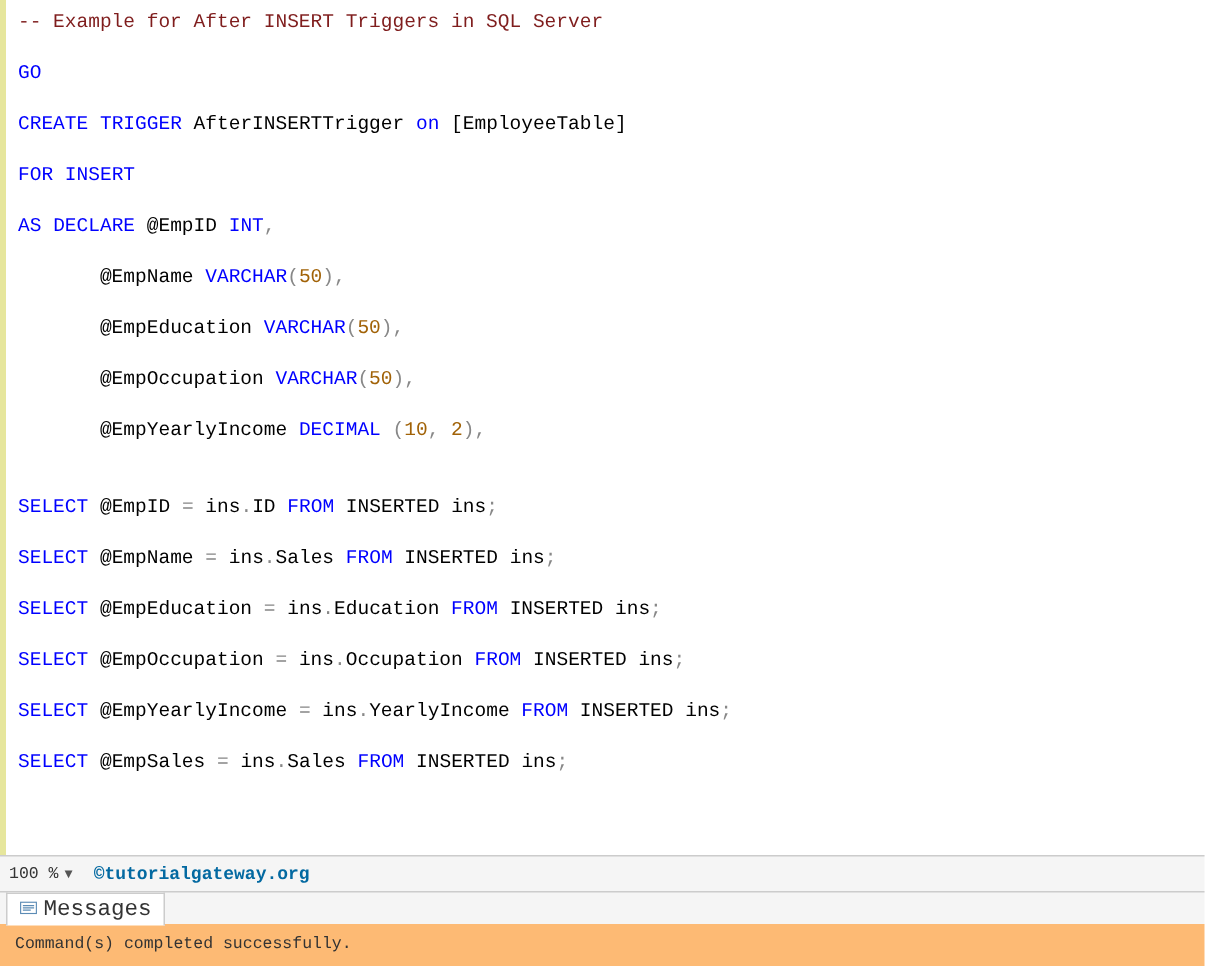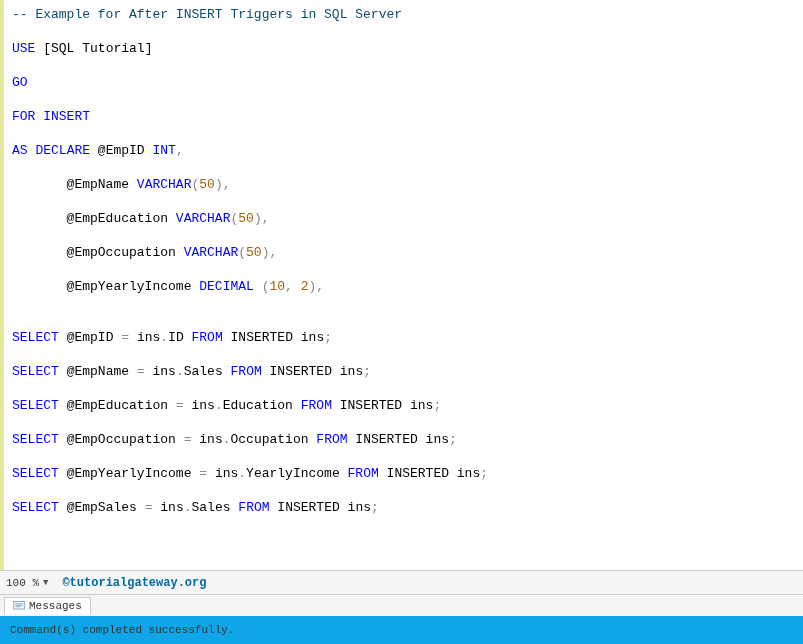--- a/index.html
+++ b/index.html
@@ -13,21 +13,21 @@
     }
     .editor-area {
       height: 570px;
       overflow: auto;
       background: #fff;
       border-left: 4px solid #e6e69c;
       padding: 6px 0 6px 8px;
       white-space: pre;
       line-height: 17px;
     }
-    .comment { color: #0c4a6e; }
+    .comment { color: #7f1d1d; }
     .keyword { color: #0000ff; }
     .identifier { color: #000; }
     .gray { color: #888; }
     .number { color: #a16207; }
     .statusbar {
       border-top: 1px solid #ccc;
       background: #f5f5f5;
       display: flex;
       align-items: center;
       height: 24px;
@@ -53,39 +53,39 @@
       padding: 0 4px;
     }
     .tab {
       background: #fff;
       border: 1px solid #ccc;
       border-bottom: none;
       padding: 2px 8px;
       display: flex;
       align-items: center;
       gap: 4px;
-      font-size: 11px;
+      font-size: 15px;
       color: #333;
     }
     .tab-icon { width: 12px; height: 12px; }
     .messages-pane {
-      background: #0ea5e9;
+      background: #fdba74;
       padding: 8px 10px;
       font-size: 11px;
       color: #333;
       height: 28px;
     }
     .line { display: block; }
   </style>
 </head>
 <body>
 
 <div class="editor-area"><span class="line"><span class="comment">-- Example for After INSERT Triggers in SQL Server</span></span>
-<span class="line"><span class="keyword">USE</span> <span class="identifier">[SQL Tutorial]</span></span>
 <span class="line"><span class="keyword">GO</span></span>
+<span class="line"><span class="keyword">CREATE</span> <span class="keyword">TRIGGER</span> <span class="identifier">AfterINSERTTrigger</span> <span class="keyword">on</span> <span class="identifier">[EmployeeTable]</span></span>
 <span class="line"><span class="keyword">FOR</span> <span class="keyword">INSERT</span></span>
 <span class="line"><span class="keyword">AS</span> <span class="keyword">DECLARE</span> <span class="identifier">@EmpID</span> <span class="keyword">INT</span><span class="gray">,</span></span>
 <span class="line">       <span class="identifier">@EmpName</span> <span class="keyword">VARCHAR</span><span class="gray">(</span><span class="number">50</span><span class="gray">),</span></span>
 <span class="line">       <span class="identifier">@EmpEducation</span> <span class="keyword">VARCHAR</span><span class="gray">(</span><span class="number">50</span><span class="gray">),</span></span>
 <span class="line">       <span class="identifier">@EmpOccupation</span> <span class="keyword">VARCHAR</span><span class="gray">(</span><span class="number">50</span><span class="gray">),</span></span>
 <span class="line">       <span class="identifier">@EmpYearlyIncome</span> <span class="keyword">DECIMAL</span> <span class="gray">(</span><span class="number">10</span><span class="gray">, </span><span class="number">2</span><span class="gray">),</span></span>
 <span class="line"></span>
 <span class="line"><span class="keyword">SELECT</span> <span class="identifier">@EmpID</span> <span class="gray">=</span> <span class="identifier">ins</span><span class="gray">.</span><span class="identifier">ID</span> <span class="keyword">FROM</span> <span class="identifier">INSERTED</span> <span class="identifier">ins</span><span class="gray">;</span></span>
 <span class="line"><span class="keyword">SELECT</span> <span class="identifier">@EmpName</span> <span class="gray">=</span> <span class="identifier">ins</span><span class="gray">.</span><span class="identifier">Sales</span> <span class="keyword">FROM</span> <span class="identifier">INSERTED</span> <span class="identifier">ins</span><span class="gray">;</span></span>
 <span class="line"><span class="keyword">SELECT</span> <span class="identifier">@EmpEducation</span> <span class="gray">=</span> <span class="identifier">ins</span><span class="gray">.</span><span class="identifier">Education</span> <span class="keyword">FROM</span> <span class="identifier">INSERTED</span> <span class="identifier">ins</span><span class="gray">;</span></span>

